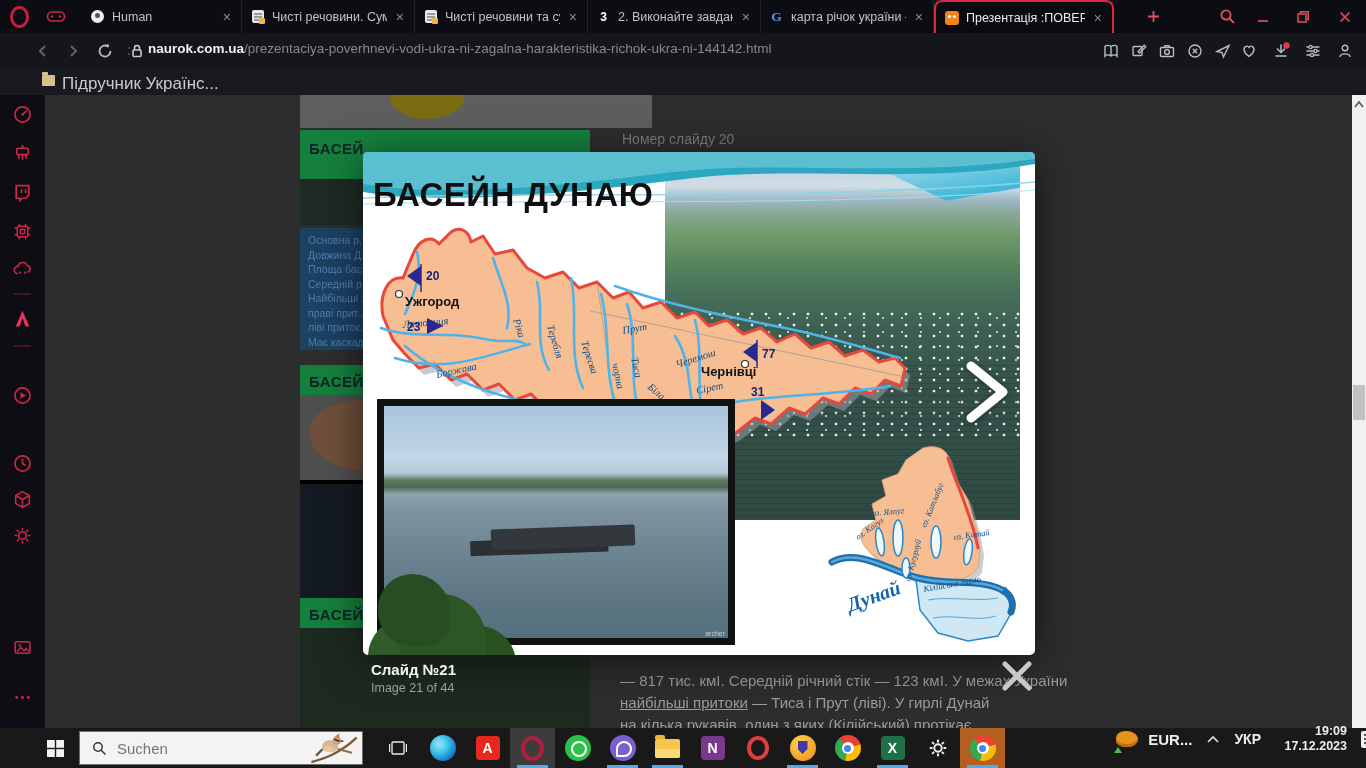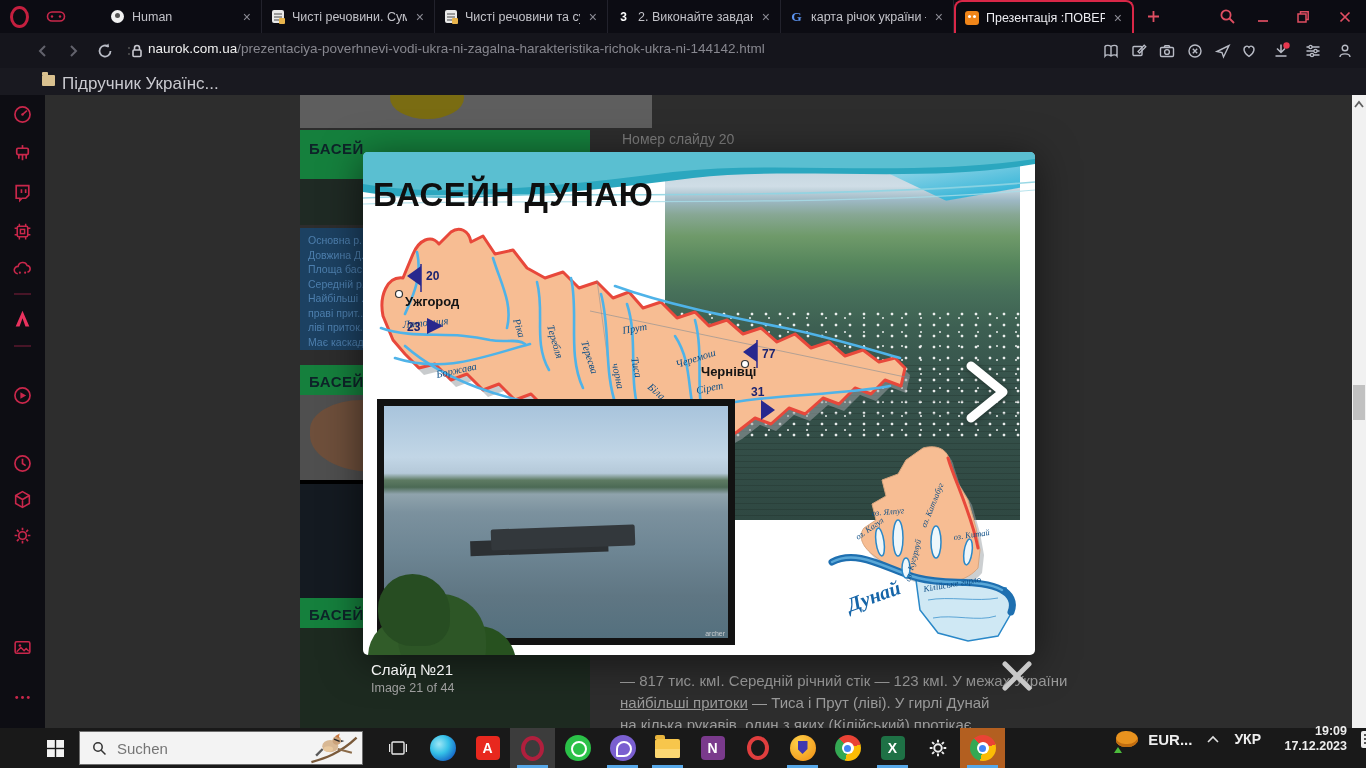--- a/index.html
+++ b/index.html
@@ -3,21 +3,21 @@
 <meta charset="utf-8">
 <style>
   html,body{margin:0;padding:0;background:#000;}
   #root{position:relative;width:1366px;height:768px;overflow:hidden;background:#0c0c13;
         font-family:"Liberation Sans",sans-serif;-webkit-font-smoothing:antialiased;}
   .abs{position:absolute;}
   svg{display:block;}
 
   
   #tabbar{position:absolute;top:0;left:0;width:1366px;height:33px;background:#0c0c13;}
-  #tabstrip{position:absolute;left:102px;top:0;height:48px;display:flex;}
+  #tabstrip{position:absolute;left:82px;top:0;height:48px;display:flex;}
   #tabstrip::after{content:"";position:absolute;left:0;bottom:0;width:1032px;height:2px;background:#d92747;}
   .tab{position:relative;display:flex;align-items:center;gap:7px;padding:0 8px;height:33px;box-sizing:border-box;
        color:#c2c2c8;font-size:12.5px;white-space:nowrap;overflow:hidden;border-right:1px solid #22222c;}
   .tab .lbl{flex:1;overflow:hidden;text-overflow:clip;white-space:nowrap;}
   .tab .x{color:#8d8d96;font-size:14px;line-height:1;padding:0 2px;flex:none;}
   .tab.active{border:2px solid #d92747;border-bottom:none;border-radius:8px 8px 0 0;background:#0a0a10;color:#ededf2;z-index:2;}
   .fav{flex:none;width:15px;height:15px;display:flex;align-items:center;justify-content:center;}
   .fav-human{width:13px;height:13px;border-radius:50%;background:#f2f2f2;position:relative;}
   .fav-human::after{content:"";position:absolute;left:4px;top:3px;width:5px;height:5px;border-radius:50%;background:#555;}
   .fav-note{width:12px;height:13px;background:#e9e9e9;border-radius:2px;position:relative;}
@@ -26,21 +26,21 @@
   .fav-3{color:#fff;font-weight:bold;font-size:12px;}
   .fav-g{color:#5b93ef;font-weight:bold;font-size:13.5px;font-family:"Liberation Serif",serif;}
   .fav-naurok{width:14px;height:14px;border-radius:3px;background:#f08519;position:relative;}
   .fav-naurok::after{content:"";position:absolute;left:3px;top:4px;width:3px;height:3px;border-radius:50%;background:#fff;box-shadow:5px 0 0 #fff;}
   .winbtn{position:absolute;top:0;height:33px;width:30px;display:flex;align-items:center;justify-content:center;}
 
   
   #toolbar{position:absolute;top:33px;left:0;width:1366px;height:35px;background:#15151c;display:flex;align-items:center;}
   .navic{position:absolute;top:7px;width:22px;height:22px;display:flex;align-items:center;justify-content:center;}
   #urlbox{position:absolute;left:148px;top:8px;width:900px;font-size:13.5px;white-space:nowrap;overflow:hidden;}
-  #urlbox .dom{color:#f0f0f0;font-weight:normal;}
+  #urlbox .dom{color:#f0f0f0;font-weight:bold;}
   #urlbox .pth{color:#87878f;}
 
   
   #bookbar{position:absolute;top:68px;left:0;width:1366px;height:27px;background:#191920;}
   .bfolder{position:absolute;left:42px;top:7px;width:13px;height:11px;background:#d9c18f;border-radius:1px;}
   .bfolder::before{content:"";position:absolute;left:0;top:-3px;width:6px;height:3px;background:#d9c18f;border-radius:1px 1px 0 0;}
   #bookbar .blbl{position:absolute;left:62px;top:6px;font-size:17px;color:#c9c9cf;}
 
   
   #sidebar{position:absolute;left:0;top:95px;width:45px;height:633px;background:#0d0d13;border-right:1px solid #2a0f1a;}
@@ -74,21 +74,21 @@
     clip-path:polygon(30% 0,100% 0,100% 100%);opacity:.95;}
   #photo1{position:absolute;left:14px;top:247px;width:344px;height:232px;border:7px solid #121212;z-index:6;
     background:linear-gradient(180deg,#a8c4dc 0%,#c2d6e6 22%,#b5c9d9 29%,#5d7a62 32%,#4c6a55 35%,#8fa3ac 38%,#7b919e 46%,#6e8694 62%,#5f7683 82%,#54707e 100%);}
   #photo1 .tree{position:absolute;left:-6px;bottom:-8px;width:72px;height:72px;background:#274d22;border-radius:55% 60% 40% 55%;
     box-shadow:28px 28px 0 8px #2d5626,-6px 48px 0 4px #315c29,66px 52px 0 0 #27511f;}
   #photo1 .barge{position:absolute;left:31%;top:52%;width:42%;height:9%;background:#33383c;border-radius:2px;
     transform:rotate(-2deg);box-shadow:-24px 8px 0 -3px #2c3033;}
   #photo1 .wm{position:absolute;right:3px;bottom:1px;font-size:7px;color:#ddd;opacity:.85;}
   #arrow-next{position:absolute;left:598px;top:206px;z-index:8;filter:drop-shadow(0 1px 3px rgba(0,0,0,.4));}
   #lb-caption{position:absolute;left:371px;top:661px;z-index:11;}
-  #lb-caption .t{font-size:15px;font-weight:normal;color:#f2f2f2;}
+  #lb-caption .t{font-size:15px;font-weight:bold;color:#f2f2f2;}
   #lb-caption .s{font-size:12.5px;color:#9e9e9e;margin-top:3px;}
   #lb-close{position:absolute;left:997px;top:656px;z-index:11;}
 
   
   #status{position:absolute;left:45px;top:704px;width:655px;height:24px;background:#fbfbfb;border-radius:0 4px 0 0;
     color:#1d1d1d;font-size:13px;line-height:24px;padding:0 10px;box-sizing:border-box;white-space:nowrap;overflow:hidden;z-index:12;}
 
   
   #taskbar{position:absolute;left:0;top:728px;width:1366px;height:40px;background:#191919;z-index:20;display:flex;align-items:center;padding-left:32px;}
   #start{width:47px;height:40px;display:flex;align-items:center;justify-content:center;}

